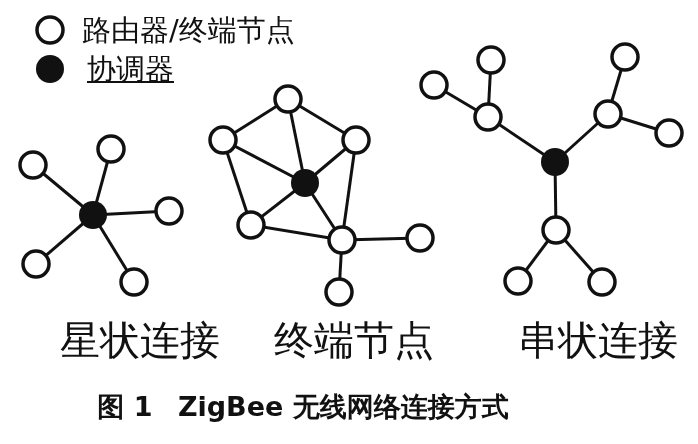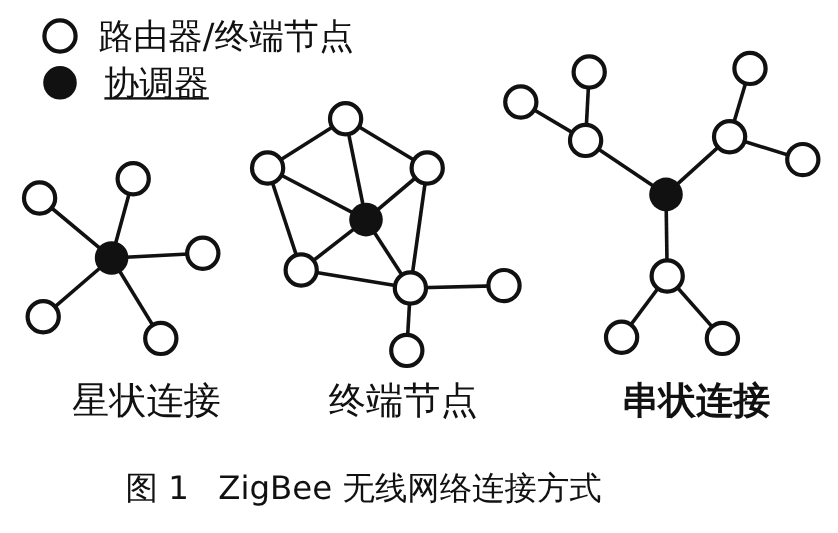--- a/index.html
+++ b/index.html
@@ -1,20 +1,20 @@
 <!DOCTYPE html>
 <html><head>
 <meta charset="utf-8">
 <style>
   html,body{margin:0;padding:0;background:#fff;}
   body{width:698px;height:444px;position:relative;overflow:hidden;font-family:"DejaVu Sans",sans-serif;color:#111;}
   svg{position:absolute;left:0;top:0;}
-  .lbl{position:absolute;font-size:31px;color:#111;white-space:nowrap;letter-spacing:0px;}
+  .lbl{position:absolute;font-size:40px;color:#111;white-space:nowrap;letter-spacing:0px;}
   .legend-text{position:absolute;font-size:29px;color:#111;white-space:nowrap;}
-  .caption{position:absolute;font-size:27px;font-weight:normal;color:#111;white-space:nowrap;left:0;width:606px;text-align:center;top:389px;}
+  .caption{position:absolute;font-size:27px;font-weight:bold;color:#111;white-space:nowrap;left:0;width:606px;text-align:center;top:389px;}
   .caption span{margin:0 8px;}
 </style>
 </head>
 <body>
 
 <svg id="diagram" width="698" height="444" viewBox="0 0 698 444">
   <g id="legend-g">
     <circle cx="50" cy="30" r="13" fill="#fff" stroke="#111" stroke-width="3.5"></circle>
     <circle cx="50" cy="69" r="14" fill="#111"></circle>
   </g>
@@ -72,18 +72,18 @@
       <circle cx="602" cy="282" r="13" fill="#fff" stroke="#111" stroke-width="3.5"></circle>
       <circle cx="555" cy="162" r="14" fill="#111"></circle>
     </g>
 </svg>
 
 <div class="legend-text" style="left:82px;top:11px;">路由器/终端节点</div>
 <div class="legend-text" style="left:87px;top:50px;text-decoration:underline;">协调器</div>
 
 <div class="lbl" style="left:60px;top:313px;">星状连接</div>
 <div class="lbl" style="left:274px;top:313px;">终端节点</div>
-<div class="lbl" style="left:518px;top:313px;font-weight:bold;">串状连接</div>
+<div class="lbl" style="left:518px;top:313px;">串状连接</div>
 
 <div class="caption">
   <span>图 1</span>
   <span>ZigBee 无线网络连接方式</span>
 </div>
 
 </body></html>

